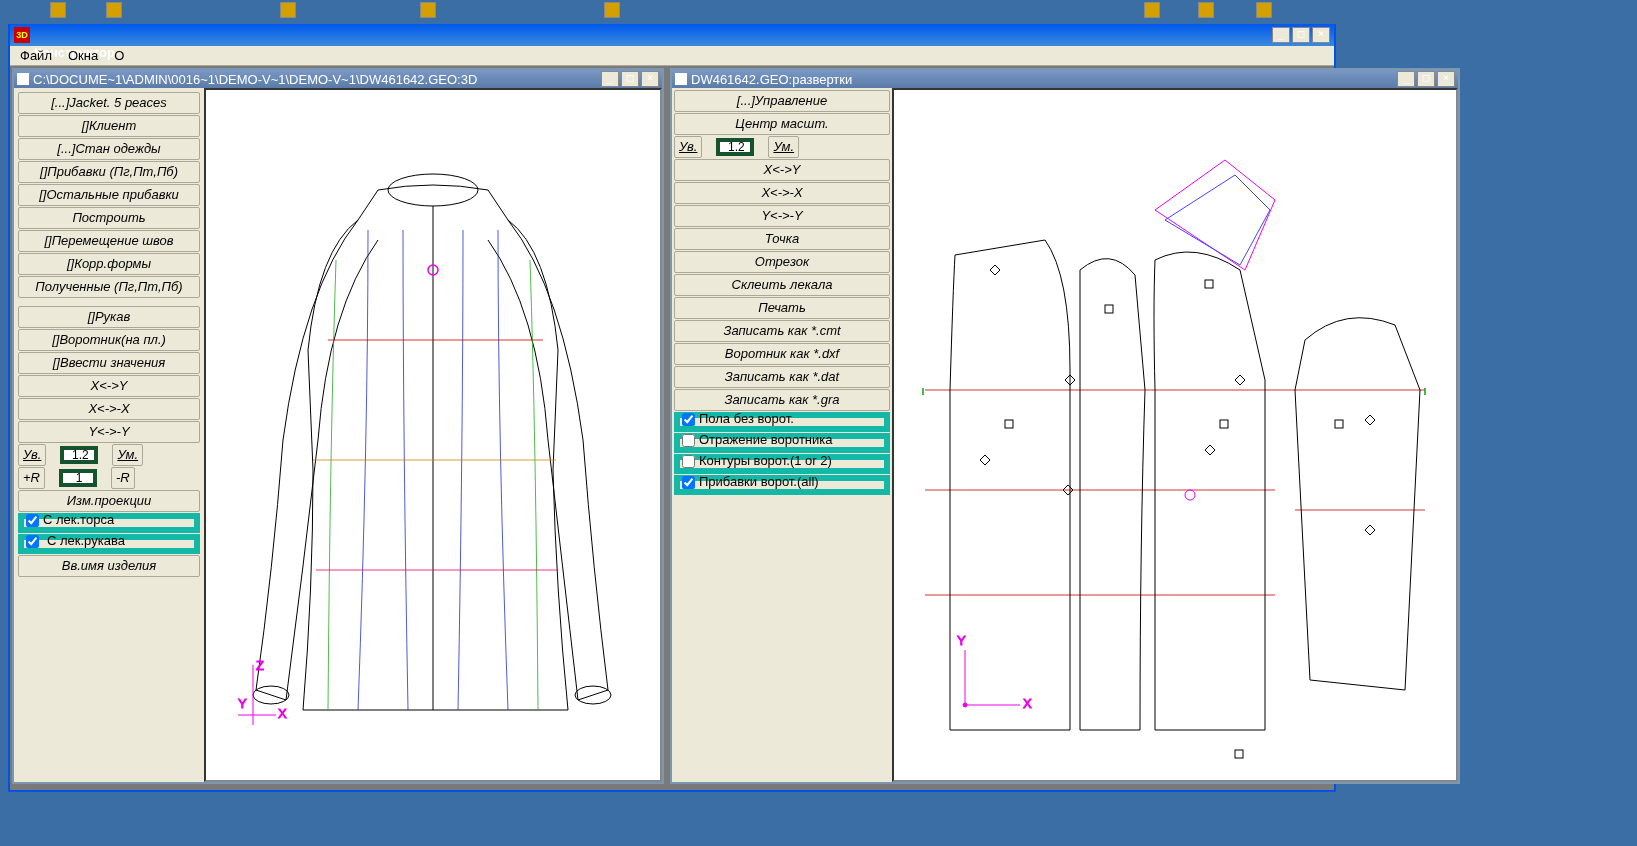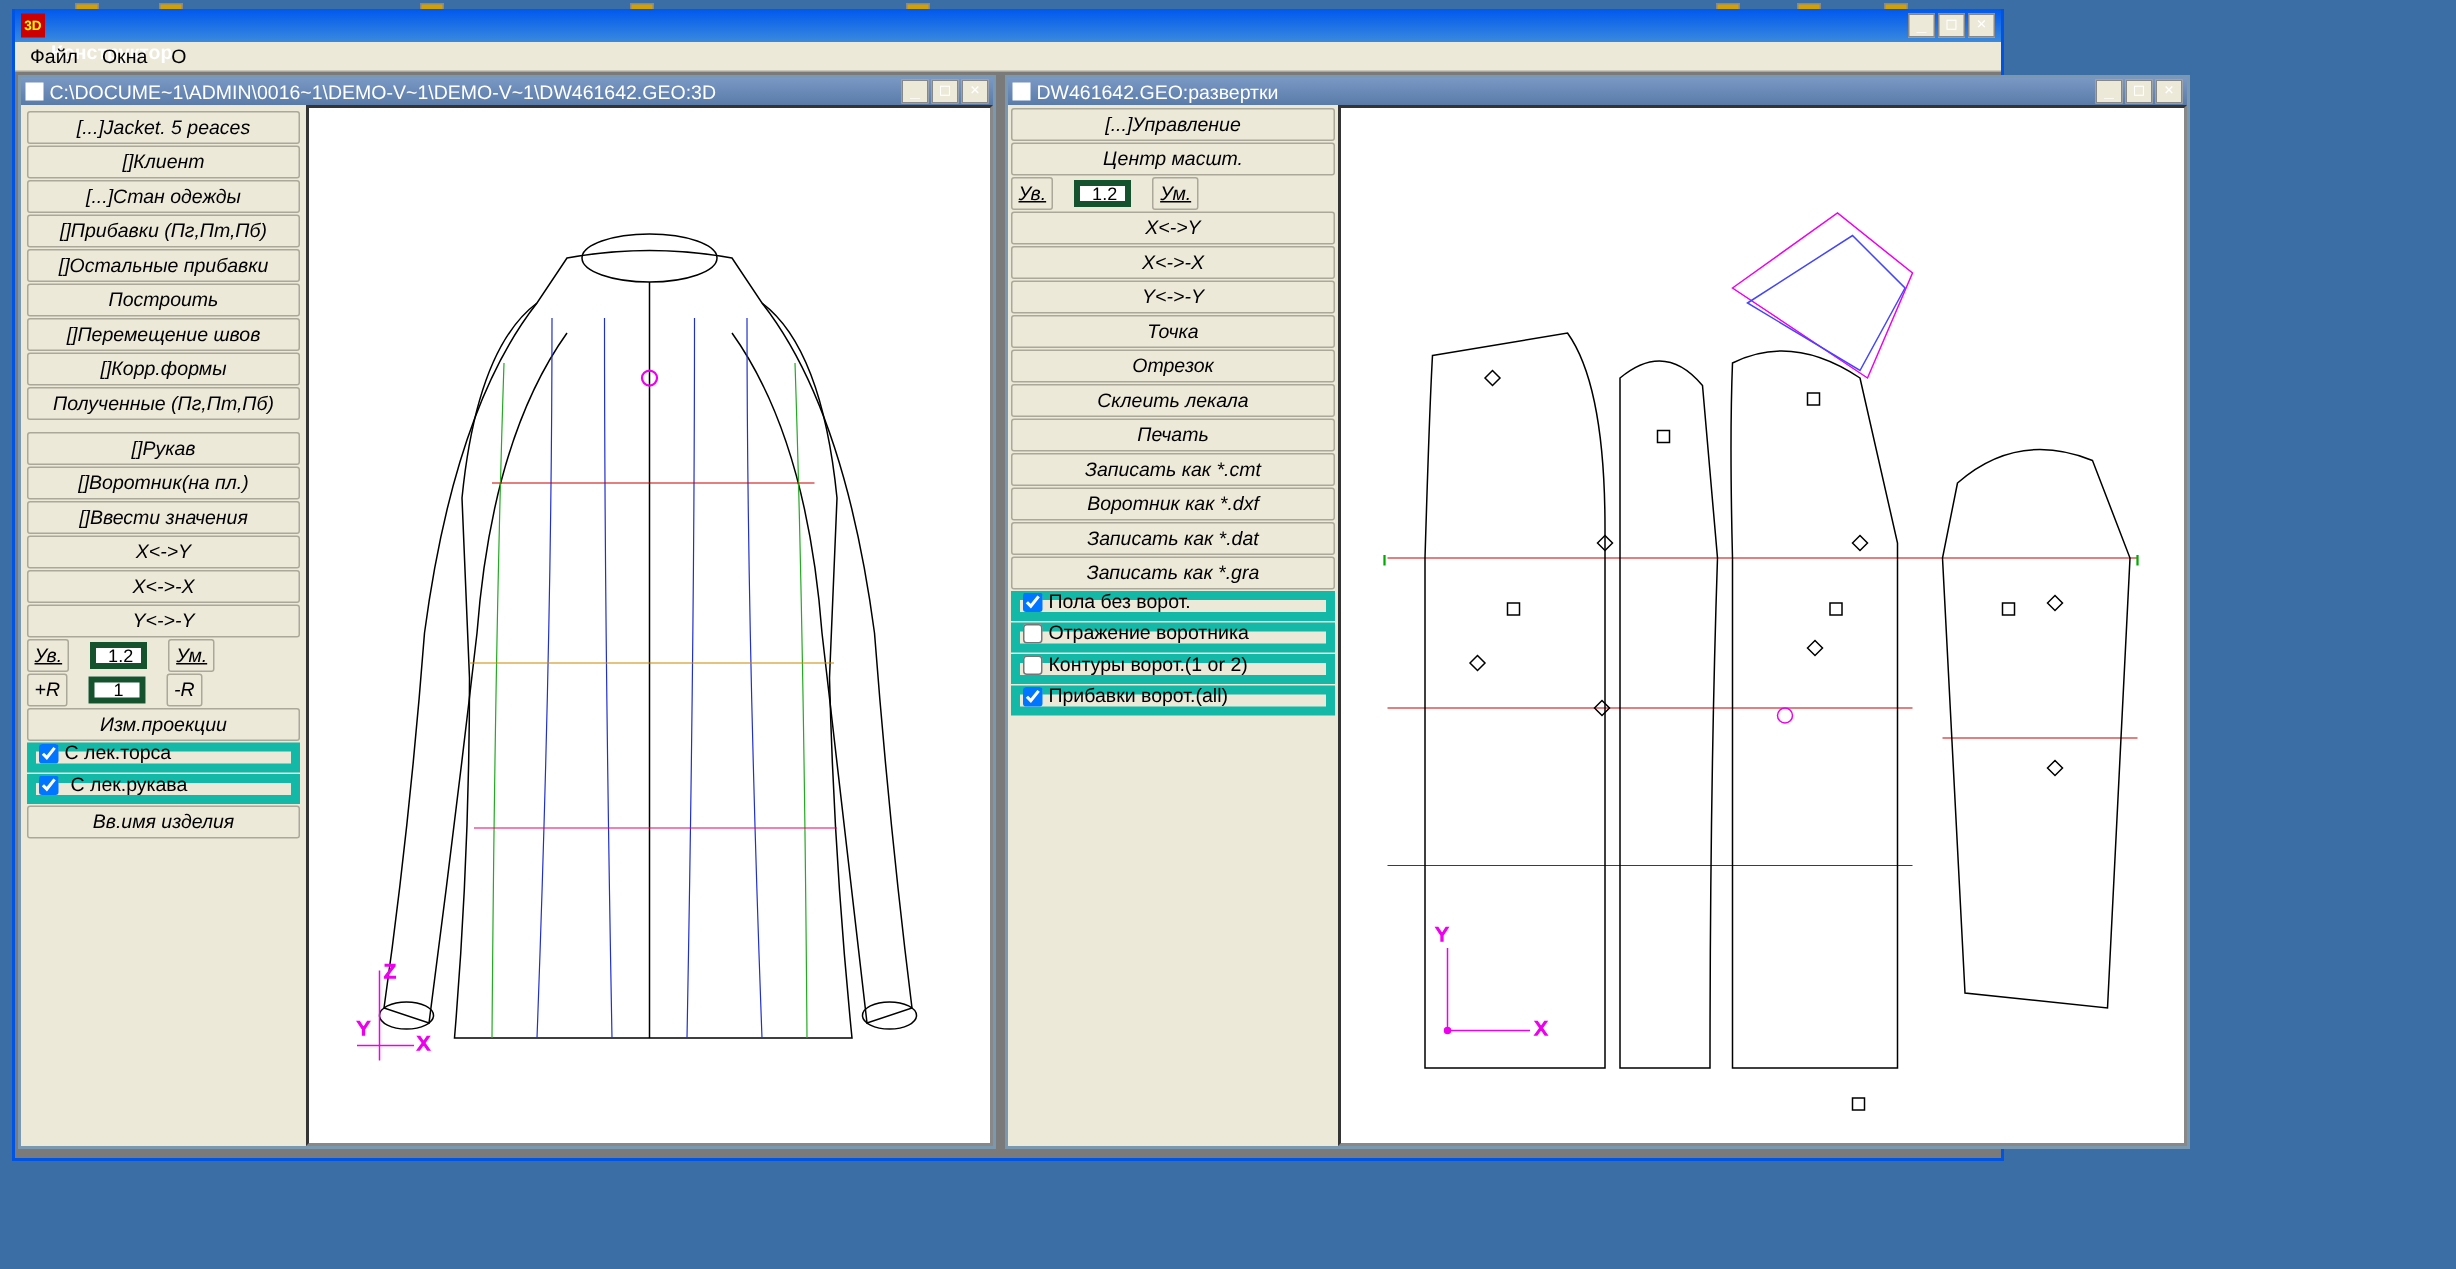--- a/index.html
+++ b/index.html
@@ -1,19 +1,19 @@
 <!DOCTYPE html>
 <html><head>
 <meta charset="utf-8">
 <style>
 * { box-sizing: border-box; margin: 0; padding: 0; font-family: Tahoma, Arial, sans-serif; font-size: 13px; }
 body { background: #3a6ea5; width: 1637px; height: 846px; overflow: hidden; position: relative; }
 .desktop-icon { position: absolute; top: 2px; width: 16px; height: 16px; background: #d4a000; border: 1px solid #888; }
 
-.app-window { position: absolute; left: 8px; top: 6px; width: 1328px; height: 768px; background: #a21caf; border: 2px solid #0054e3; border-top: none; }
+.app-window { position: absolute; left: 8px; top: 24px; width: 1328px; height: 768px; background: #a21caf; border: 2px solid #0054e3; border-top: none; }
 .titlebar { height: 22px; background: linear-gradient(to bottom, #0058ee, #3a8adc); color: #fff; display: flex; align-items: center; padding: 0 4px; }
 .titlebar .icon { width: 16px; height: 16px; background: #c00; margin-right: 4px; display:inline-block; font-size:9px; color:#ff0; text-align:center; line-height:16px; font-weight:bold;}
 .titlebar .title { flex: 1; font-weight: bold; margin-top: 34px; }
 .winbtns { display: flex; gap: 2px; }
 .winbtn { width: 18px; height: 16px; background: #ece9d8; border: 1px solid #888; text-align: center; line-height: 12px; cursor: pointer; font-family: monospace; font-size: 11px; }
 
 .menubar { height: 20px; background: #ece9d8; display: flex; gap: 8px; padding: 2px 6px; border-bottom: 1px solid #aca899; }
 .menuitem { cursor: pointer; padding: 0 4px; }
 
 .mdi-area { position: relative; height: 724px; background: #7a7a7a; }

